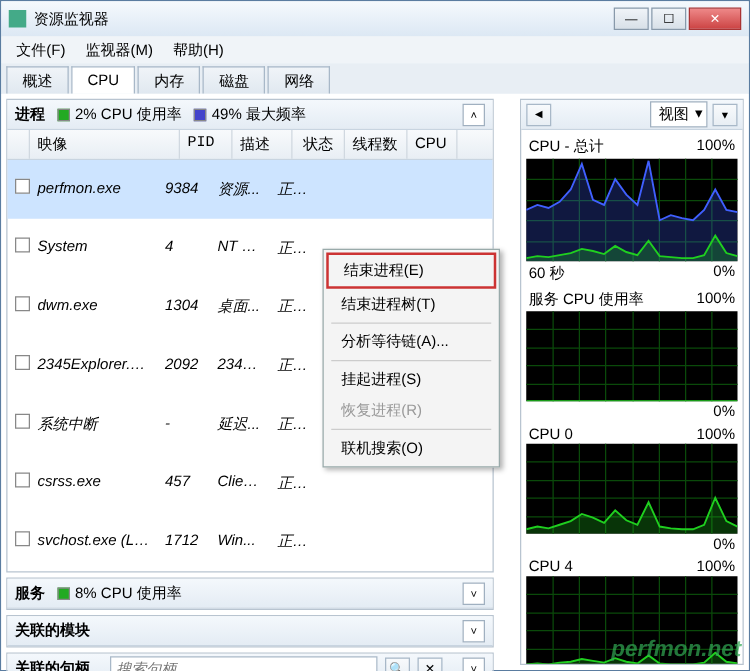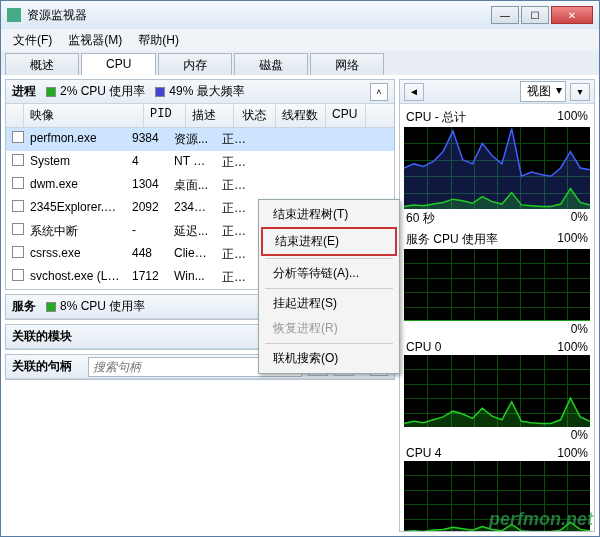--- a/index.html
+++ b/index.html
@@ -7,42 +7,42 @@
 .window { width: 600px; height: 537px; border: 1px solid #5a7ca0; background: linear-gradient(#e8f0f8,#d8e4f0); position: relative; }
 .titlebar { height: 28px; display: flex; align-items: center; padding: 0 6px; background: linear-gradient(#f5f9fd,#dce8f4); }
 .title-icon { width: 14px; height: 14px; background: #4a8; margin-right: 6px; }
 .title-text { flex: 1; }
 .win-btns { display: flex; gap: 2px; }
 .wb { width: 28px; height: 18px; border: 1px solid #8899aa; background: linear-gradient(#f0f4f8,#d8e0e8); display: flex; align-items: center; justify-content: center; font-size: 10px; }
 .wb.close { background: linear-gradient(#e88,#c44); color: #fff; border-color: #a33; width: 42px; }
 .menubar { height: 22px; display: flex; align-items: center; padding: 0 4px; background: #f0f4f8; }
 .menu-item { padding: 2px 8px; cursor: default; }
 .tabs { display: flex; height: 24px; background: #e8eef4; padding: 2px 4px 0; gap: 2px; }
-.tab { padding: 3px 24px; border: 1px solid #a8b8c8; border-bottom: none; background: linear-gradient(#f0f4f8,#e0e8f0); cursor: default; }
+.tab { padding: 3px 12px; border: 1px solid #a8b8c8; border-bottom: none; background: linear-gradient(#f0f4f8,#e0e8f0); cursor: default; }
 .tab.active { background: #fff; }
-.content { position: relative; height: calc(100% - 74px); display: flex; padding: 4px; gap: 4px; background: #fff; }
+.content { position: relative; height: calc(100% - 74px); display: flex; padding: 4px; gap: 21px; background: #fff; }
 .left-pane { width: 390px; display: flex; flex-direction: column; gap: 4px; }
 .right-pane { flex: 1; border: 1px solid #b8c4d0; display: flex; flex-direction: column; }
 .panel { border: 1px solid #b8c4d0; }
 .panel-head { height: 24px; background: linear-gradient(#f4f8fc,#e4ecf4); display: flex; align-items: center; padding: 0 6px; gap: 10px; border-bottom: 1px solid #c8d4e0; }
 .panel-title { font-weight: bold; }
 .stat-chip { display: flex; align-items: center; gap: 4px; }
 .chip-box { width: 10px; height: 10px; border: 1px solid #888; }
 .chip-green { background: #2a2; }
 .chip-blue { background: #44c; }
 .collapse-btn { margin-left: auto; width: 18px; height: 18px; border: 1px solid #a0b0c0; background: #fff; display: flex; align-items: center; justify-content: center; font-size: 9px; }
 .table { width: 100%; }
 .thead { display: flex; background: linear-gradient(#f8fafc,#e8eef4); border-bottom: 1px solid #c8d4e0; }
 .th { padding: 3px 6px; border-right: 1px solid #d0d8e0; text-align: left; }
 .th.name { width: 120px; }
 .th.pid { width: 42px; font-family: Liberation Mono, monospace; }
 .th.desc { width: 48px; }
 .th.status { width: 42px; text-align: center; }
 .tbody .row { display: flex; padding: 1px 0; }
-.td { padding: 2px 6px; overflow: hidden; white-space: nowrap; text-overflow: ellipsis; }
+.td { padding: 14px 6px; overflow: hidden; white-space: nowrap; text-overflow: ellipsis; font-style: italic; }
 .td.chk { width: 18px; }
 .chk-box { width: 12px; height: 12px; border: 1px solid #888; display: inline-block; background: #fff; }
 .td.name { width: 102px; }
 .td.pid { width: 42px; }
 .td.desc { width: 48px; }
 .td.status { width: 42px; }
 .row.sel { background: #cde4ff; }
 .search-row { display: flex; align-items: center; gap: 6px; padding: 2px 6px; }
 .search-input { flex: 1; border: 1px solid #a8b8c8; padding: 2px 4px; color: #888; font-style: italic; }
 .sb { width: 20px; height: 18px; border: 1px solid #a8b8c8; background: linear-gradient(#f8fafc,#e8eef4); display: flex; align-items: center; justify-content: center; font-size: 10px; }
@@ -148,21 +148,21 @@
               <div class="row">
                 <div class="td chk"><span class="chk-box"></span></div>
   <div class="td name">系统中断</div>
   <div class="td pid">-</div>
   <div class="td desc">延迟...</div>
   <div class="td status">正在...</div>
               </div>
               <div class="row">
                 <div class="td chk"><span class="chk-box"></span></div>
   <div class="td name">csrss.exe</div>
-  <div class="td pid">448</div>
+  <div class="td pid">457</div>
   <div class="td desc">Clien...</div>
   <div class="td status">正在...</div>
               </div>
               <div class="row">
                 <div class="td chk"><span class="chk-box"></span></div>
   <div class="td name">svchost.exe (Local...</div>
   <div class="td pid">1712</div>
   <div class="td desc">Win...</div>
   <div class="td status">正在...</div>
               </div>
@@ -312,22 +312,22 @@
               <svg class="plot" viewBox="0 0 100 100" preserveAspectRatio="none">
                 <path d="M0,98 L5.263157894736842,97 L10.526315789473683,98 L15.789473684210526,96 L21.052631578947366,95 L26.31578947368421,92 L31.57894736842105,94 L36.84210526315789,96 L42.10526315789473,91 L47.368421052631575,95 L52.63157894736842,97 L57.89473684210527,88 L63.1578947368421,97 L68.42105263157895,98 L73.68421052631578,98 L78.94736842105263,98 L84.21052631578947,96 L89.47368421052632,85 L94.73684210526315,95 L100,97" stroke="#20d020" stroke-width="1.5" fill="none" vector-effect="non-scaling-stroke"></path>
                 <path d="M0,100 L0,98 L5.263157894736842,97 L10.526315789473683,98 L15.789473684210526,96 L21.052631578947366,95 L26.31578947368421,92 L31.57894736842105,94 L36.84210526315789,96 L42.10526315789473,91 L47.368421052631575,95 L52.63157894736842,97 L57.89473684210527,88 L63.1578947368421,97 L68.42105263157895,98 L73.68421052631578,98 L78.94736842105263,98 L84.21052631578947,96 L89.47368421052632,85 L94.73684210526315,95 L100,97 L100,100 Z" fill="#20d020" opacity="0.25"></path>
               </svg>
             </div>
           </div>
         </div>
     </div>
 
     <div class="context-menu">
+      <div class="cm-item hl">结束进程(E)</div>
       <div class="cm-item">结束进程树(T)</div>
-      <div class="cm-item hl">结束进程(E)</div>
       <div class="cm-sep"></div>
       <div class="cm-item">分析等待链(A)...</div>
       <div class="cm-sep"></div>
       <div class="cm-item">挂起进程(S)</div>
       <div class="cm-item disabled">恢复进程(R)</div>
       <div class="cm-sep"></div>
       <div class="cm-item">联机搜索(O)</div>
     </div>
   </div>
 

